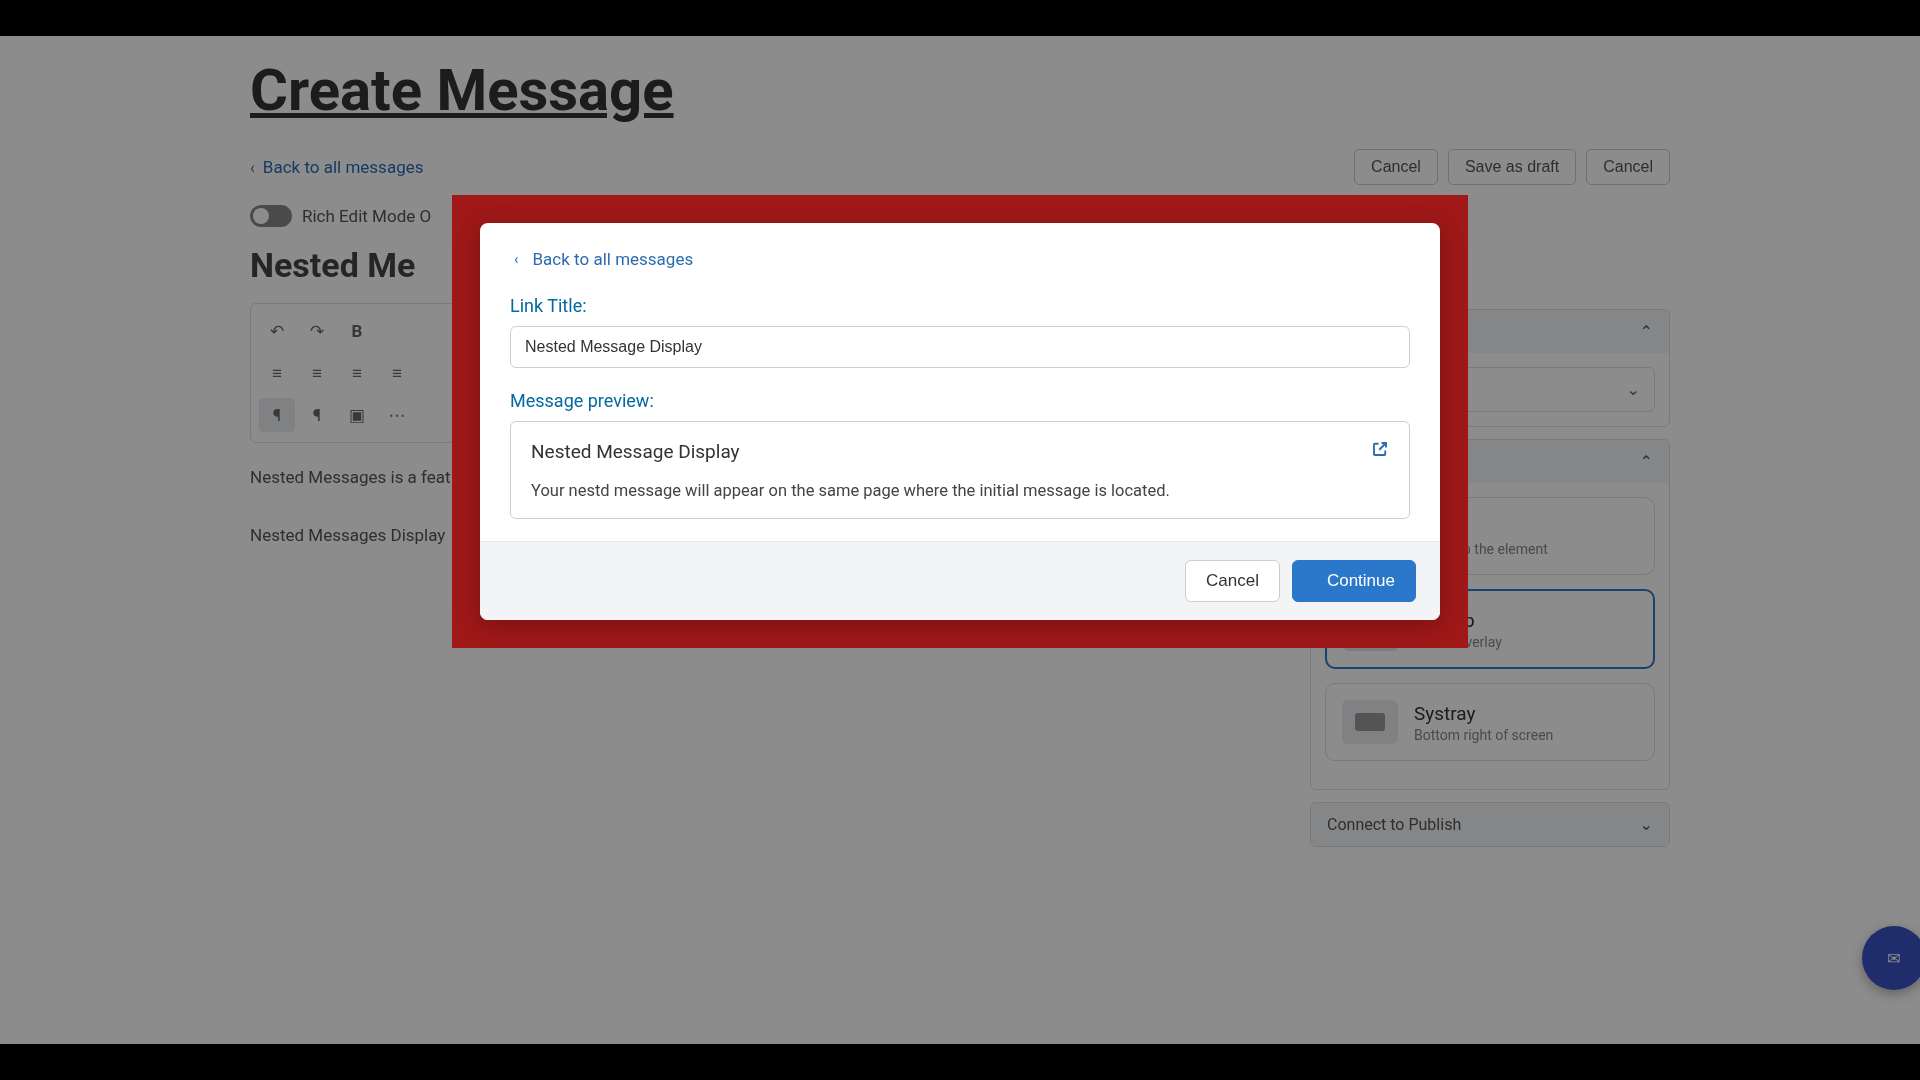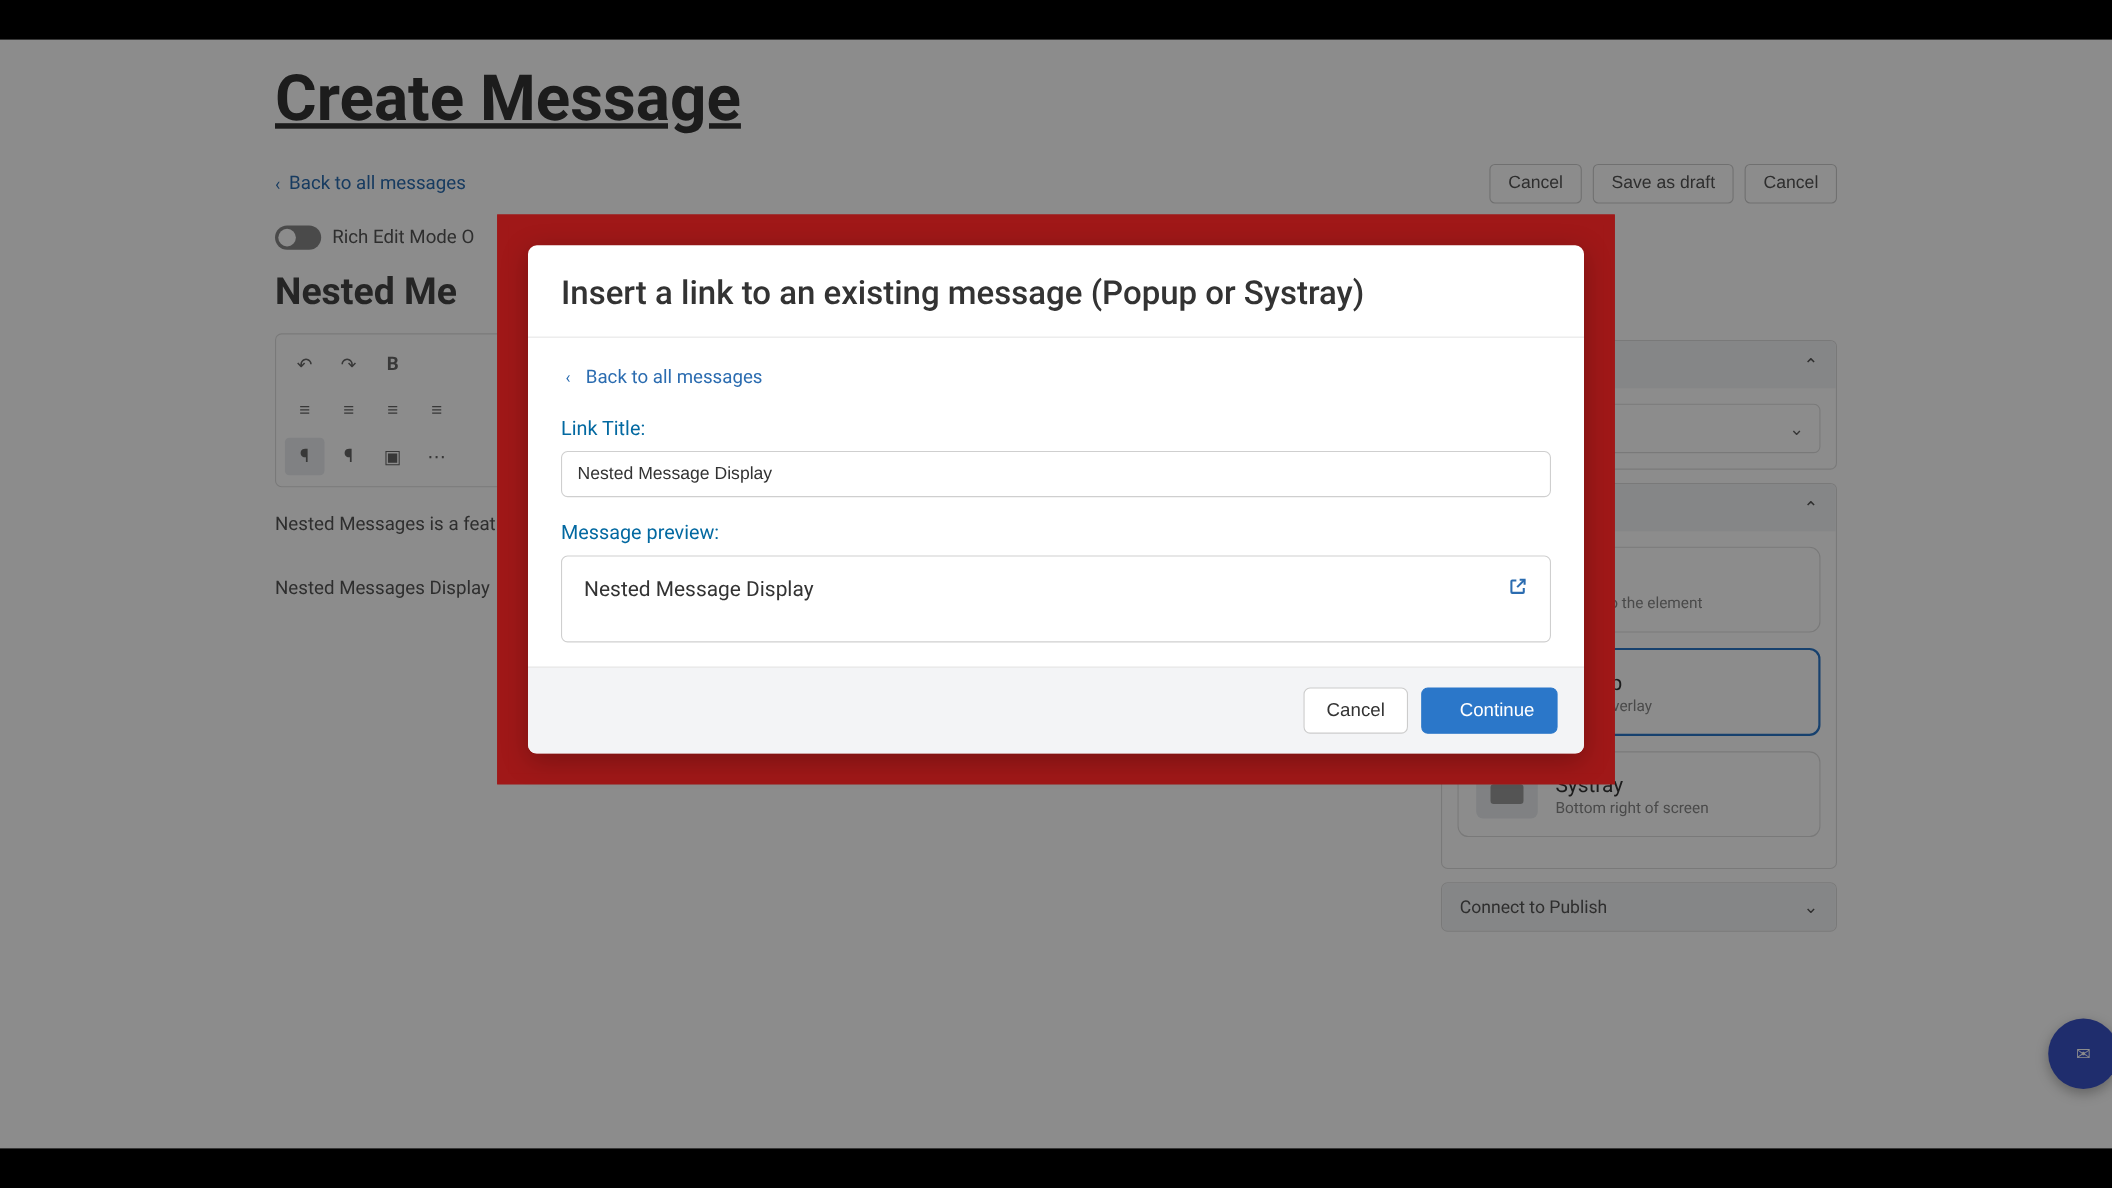--- a/index.html
+++ b/index.html
@@ -284,23 +284,20 @@
   </div>
 </div>
 
 <div class="fab">
   <span>✉</span>
 </div>
 
 <div class="overlay">
   <div class="modal-frame">
     <div class="modal">
-      <div class="modal-header">
-        <div class="modal-title">Insert a link to an existing message (Popup or Systray)</div>
-      </div>
       <div class="modal-body">
         <div class="modal-back">
           <span class="chev">‹</span>
           <span>Back to all messages</span>
         </div>
 
         <div class="field-label">Link Title:</div>
         <input class="text-input" value="Nested Message Display" style="">
 
         <div class="field-label">Message preview:</div>
@@ -308,20 +305,21 @@
           <div class="preview-head">
             <div class="preview-title">Nested Message Display</div>
             <div class="ext-icon">
               <svg width="18" height="18" viewBox="0 0 24 24" fill="none" stroke="currentColor" stroke-width="2.5">
                   <path d="M14 4h6v6"></path>
                   <path d="M20 4l-9 9"></path>
                   <path d="M19 14v5a1 1 0 0 1-1 1H5a1 1 0 0 1-1-1V6a1 1 0 0 1 1-1h5"></path>
                 </svg>
             </div>
           </div>
+          <div class="preview-text">Your nestd message will appear on the same page where the initial message is located.</div>
         </div>
       </div>
       <div class="modal-footer">
         <button class="mbtn">Cancel</button>
         <button class="mbtn primary">Continue</button>
       </div>
     </div>
   </div>
 </div>
 

